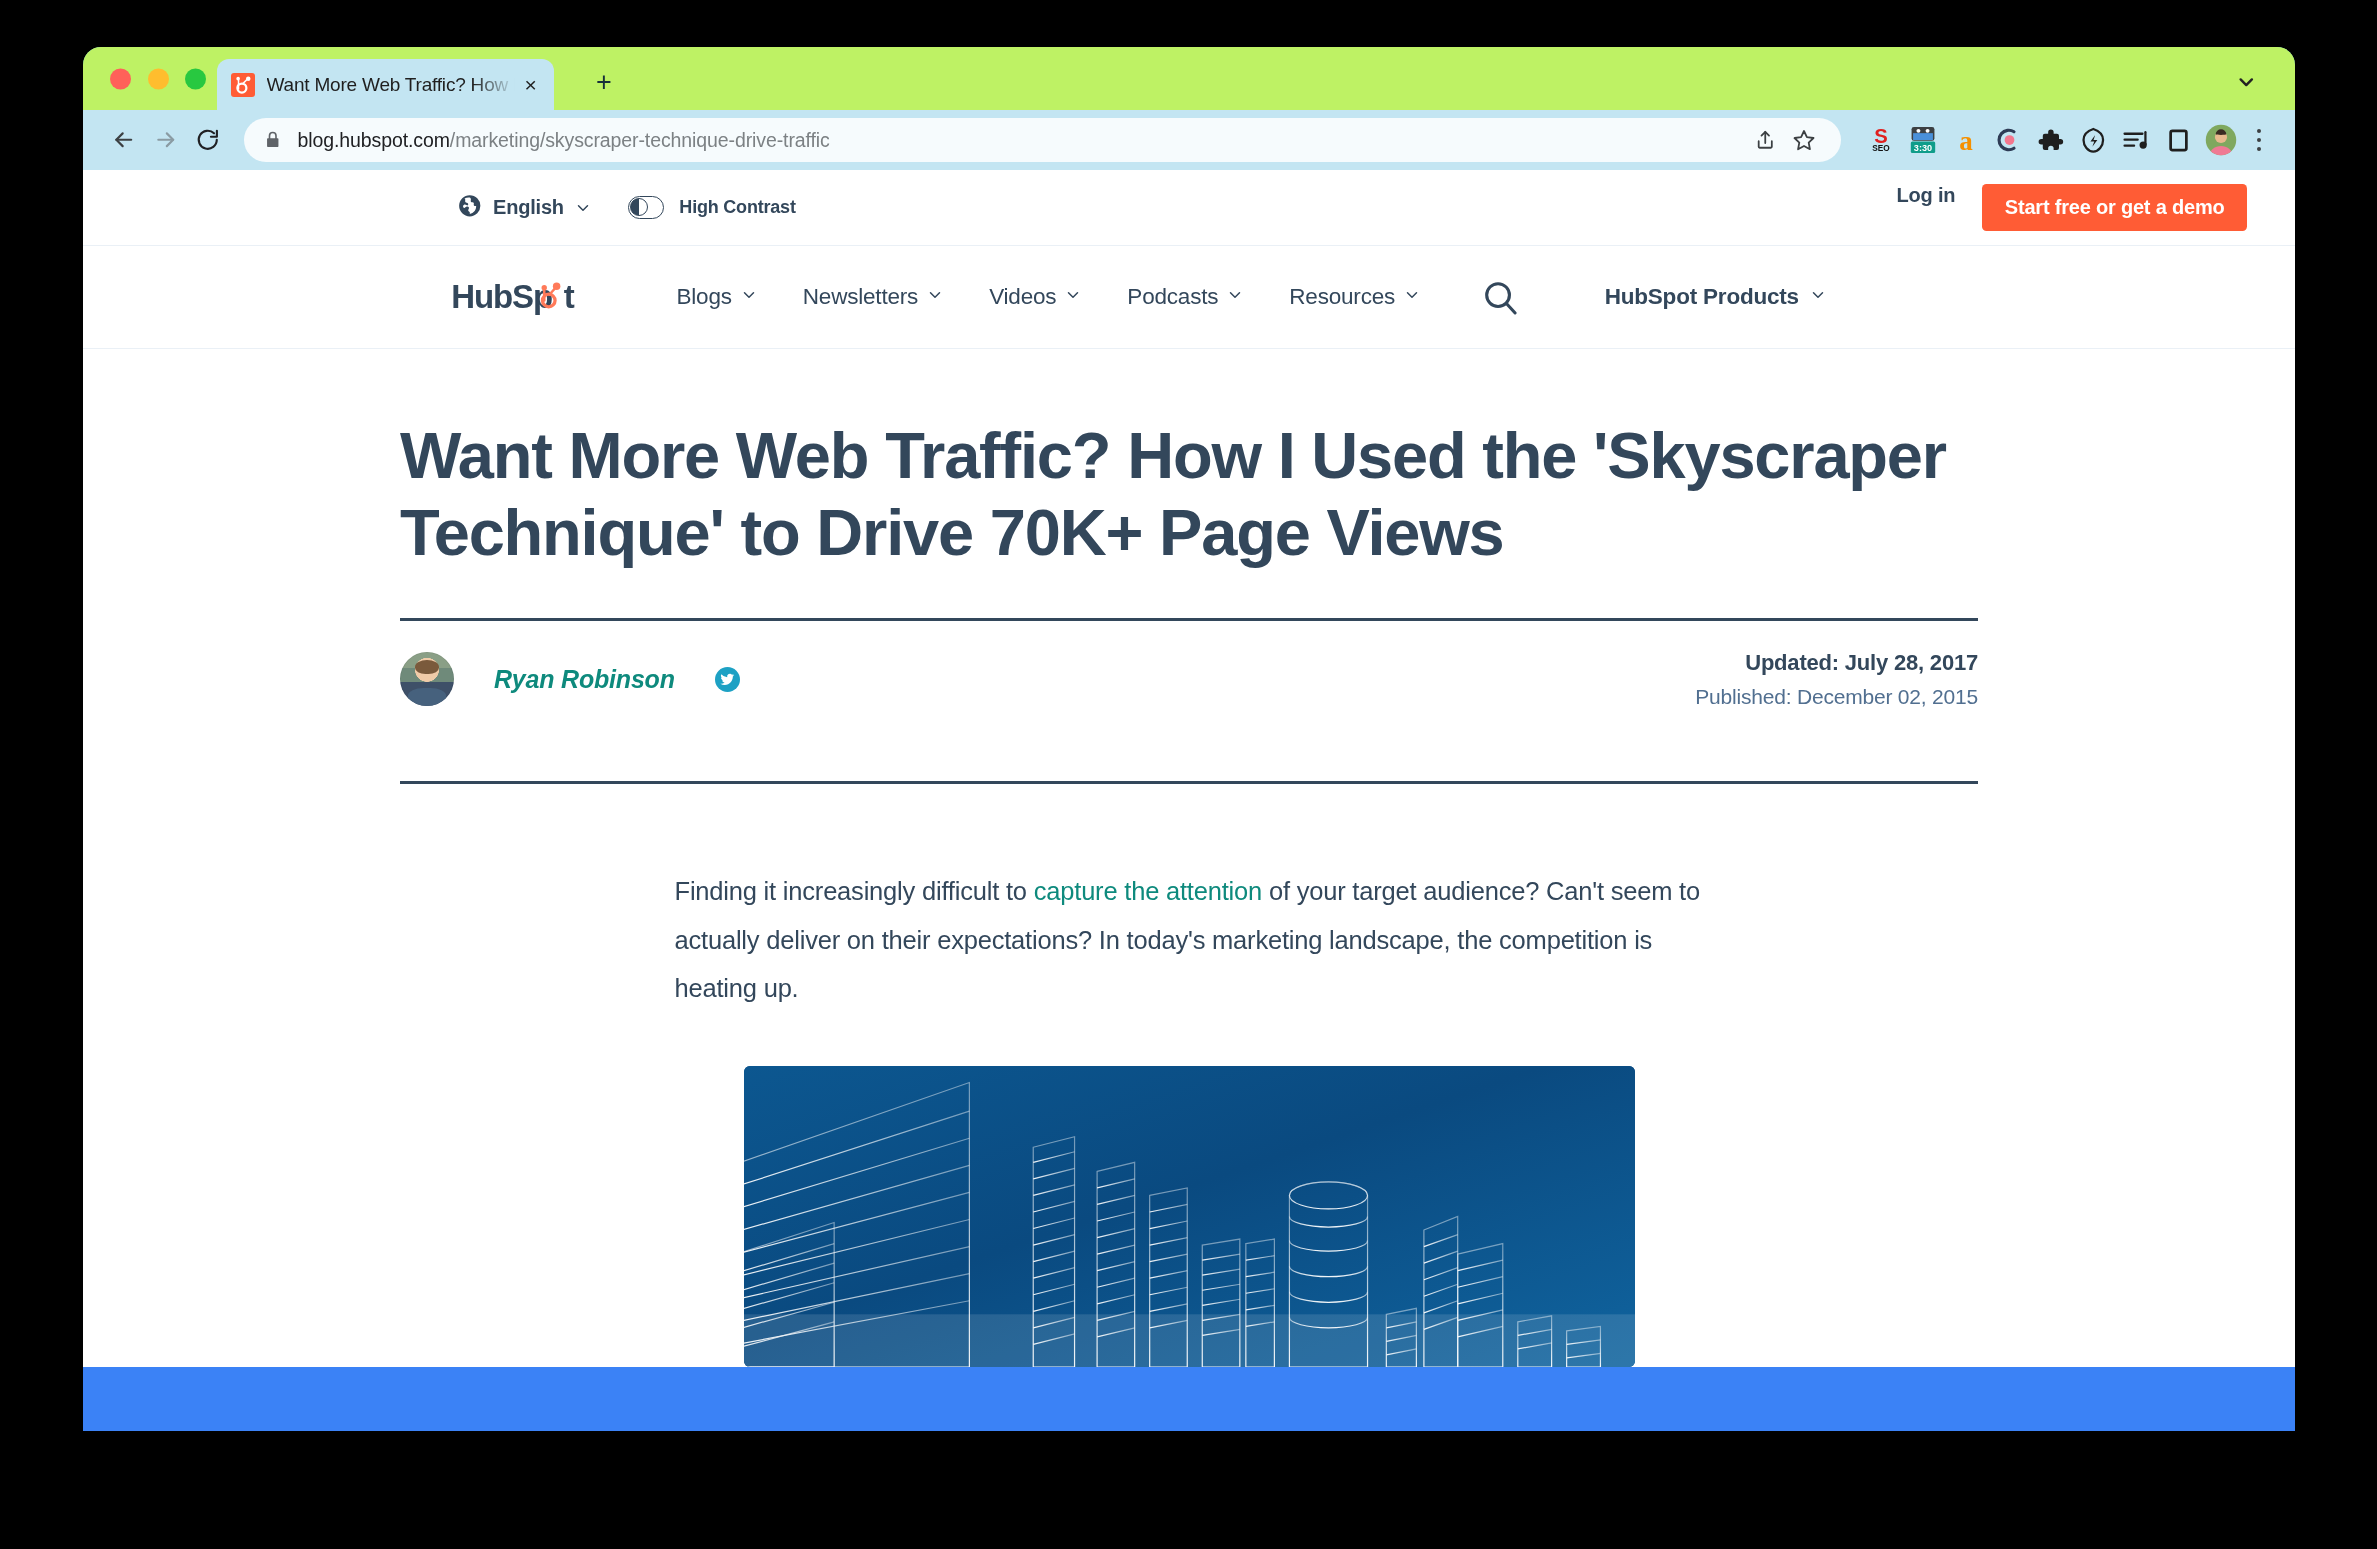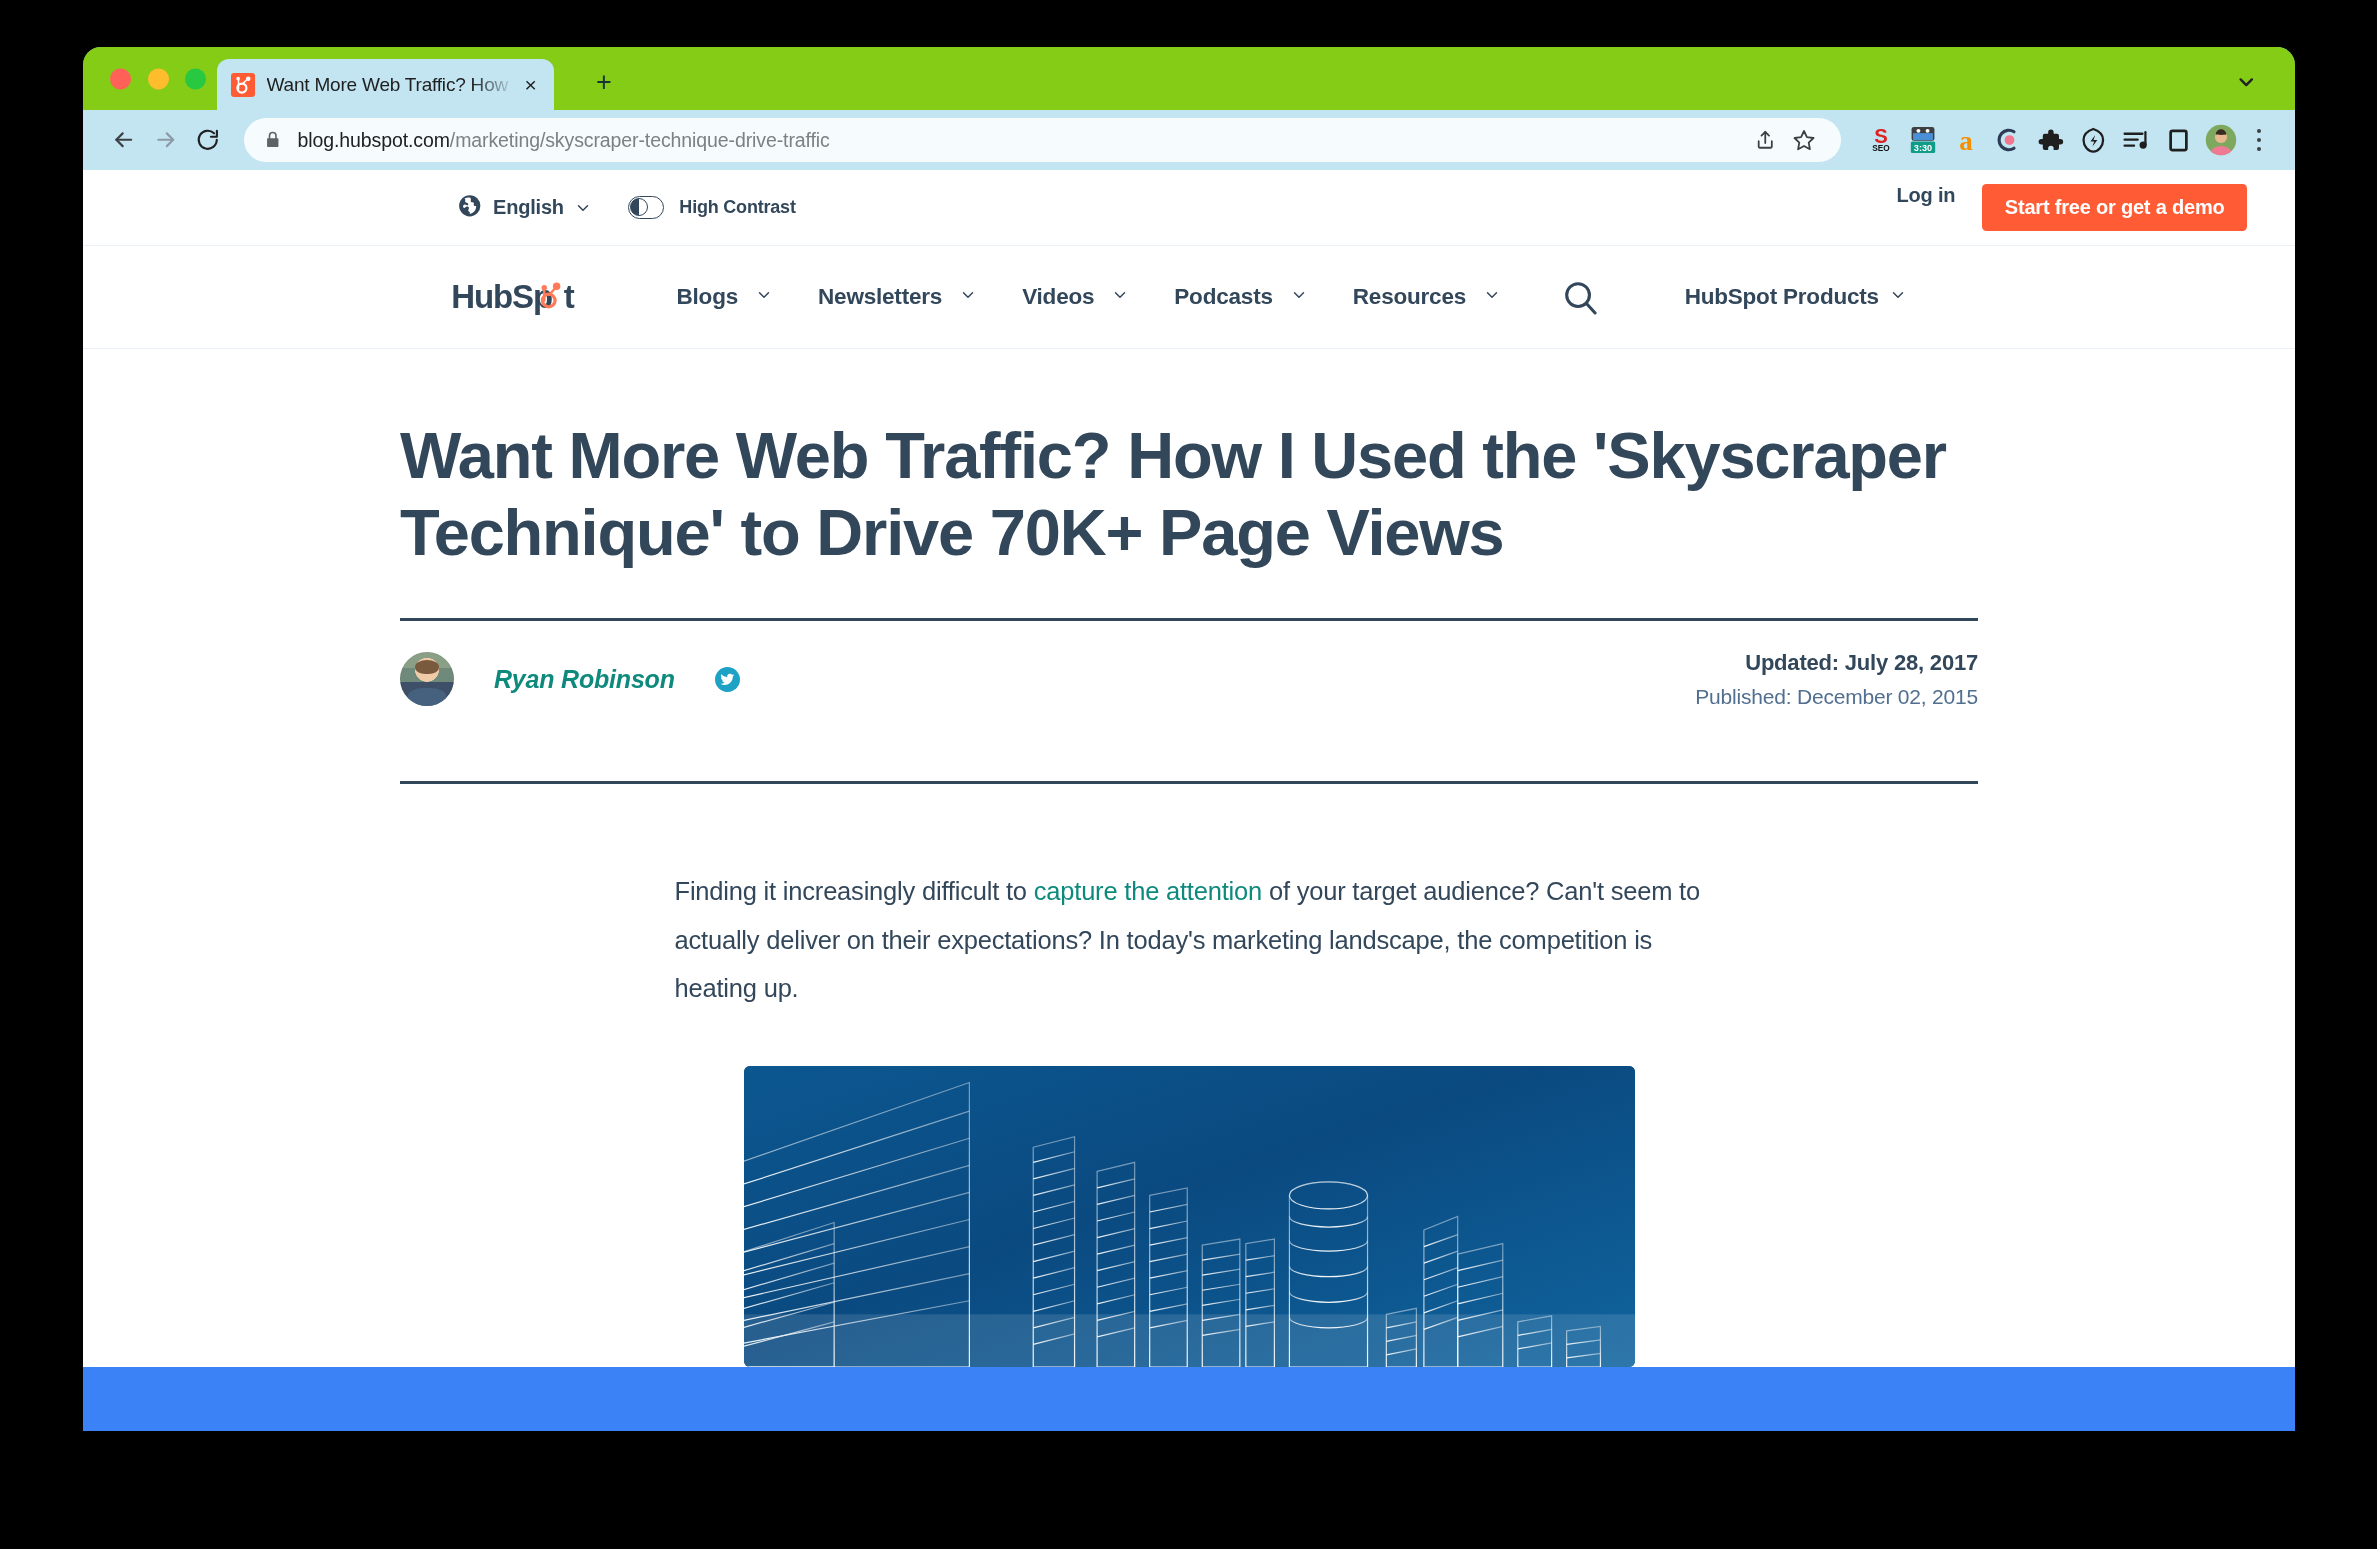--- a/index.html
+++ b/index.html
@@ -25,21 +25,21 @@
     background: #5ebcd8;
     border-radius: 18px 18px 0 0;
     overflow: hidden;
     box-shadow: 0 6px 30px rgba(0,0,0,0.35);
   }
 
   
   .tab-strip {
     position: relative;
     height: 63px;
-    background: #84cc16;
+    background: #bef264;
   }
   .traffic-lights {
     position: absolute;
     left: 27px;
     top: 50%;
     transform: translateY(-50%);
     display: flex;
     gap: 16.5px;
   }
   .traffic-light {
@@ -255,25 +255,25 @@
   .hs-logo {
     display: flex;
     align-items: center;
     flex: none;
     margin-right: 69px;
   }
   .nav-links { display: flex; align-items: center; gap: 0; flex: none; }
   .nav-item {
     display: flex;
     align-items: center;
-    gap: 17px;
+    gap: 8px;
     padding: 0 22.5px;
     font-size: 22.5px;
     color: #33475b;
-    font-weight: 700;
+    font-weight: 400;
     letter-spacing: -0.2px;
     white-space: nowrap;
   }
   .nav-search {
     margin-left: 28.6px;
     width: 57px; height: 57px;
     display: flex; align-items: center; justify-content: center;
     flex: none;
   }
   .nav-divider {

